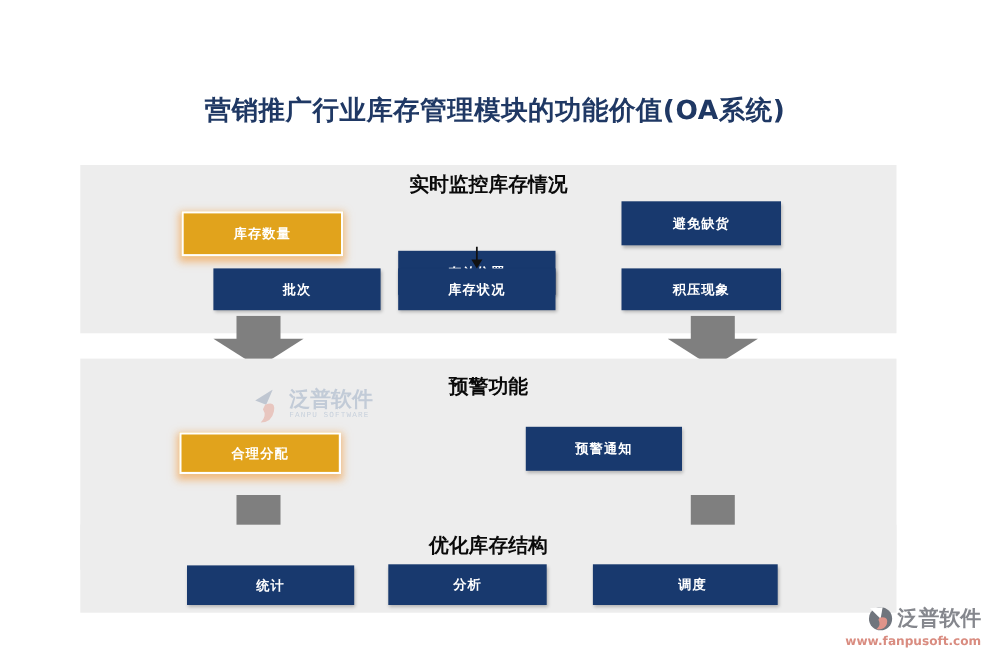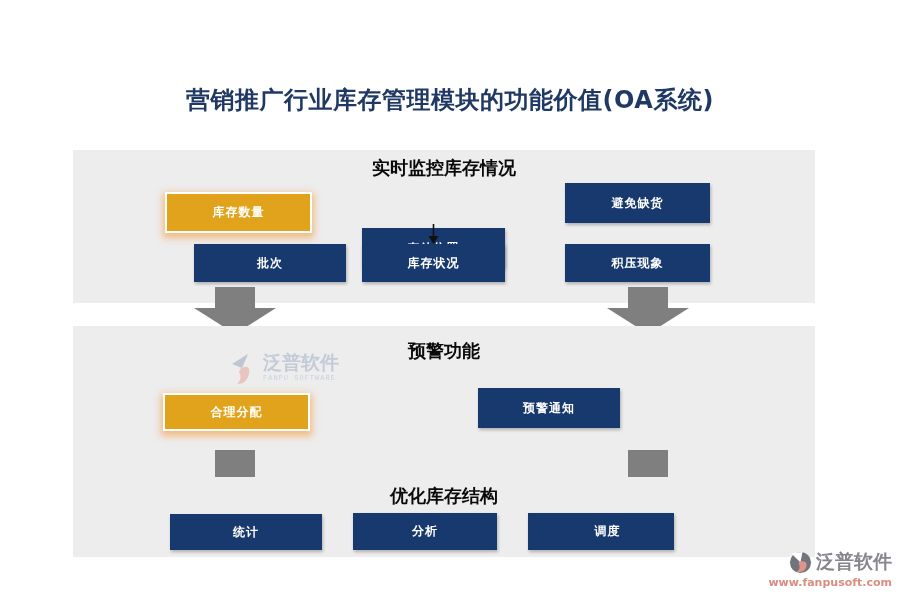--- a/index.html
+++ b/index.html
@@ -146,21 +146,21 @@
   <svg class="big-arrow" style="left:606px; top:450px;" width="84" height="74" viewBox="0 0 84 74">
     <rect x="22" y="0" width="40" height="29" fill="#7F7F7F"></rect>
     <polygon points="1,28 83,28 42,53" fill="#7F7F7F"></polygon>
     <polygon points="42,55 18,74 66,74" fill="url(#refl1)"></polygon>
   </svg>
 
   <div class="band band3">
     <div class="hdr" style="top:7px;">优化库存结构</div>
     <div class="btn navy" style="left:97px; top:37px; width:152px; height:36px;">统计</div>
     <div class="btn navy" style="left:280px; top:36px; width:144px; height:37px;text-align:right;">分析</div>
-    <div class="btn navy" style="left:455px; top:36px; width:146px; height:37px;padding-left:13px;">调度</div>
+    <div class="btn navy" style="left:466px; top:36px; width:168px; height:37px;padding-left:13px;">调度</div>
   </div>
 
   <div class="wm-corner">
     <div class="row1">
       <svg width="23" height="23" viewBox="0 0 24 24">
         <circle cx="12" cy="12" r="11" fill="#70757D"></circle>
         <path d="M12 12 L2 2 L14 1 Z" fill="#ffffff"></path>
         <path d="M11 11 Q20 9 18 17 Q16 23 8 22 Q13 18 10 13 Z" fill="#E0948A"></path>
       </svg>
       <span class="wm-name">泛普软件</span>

